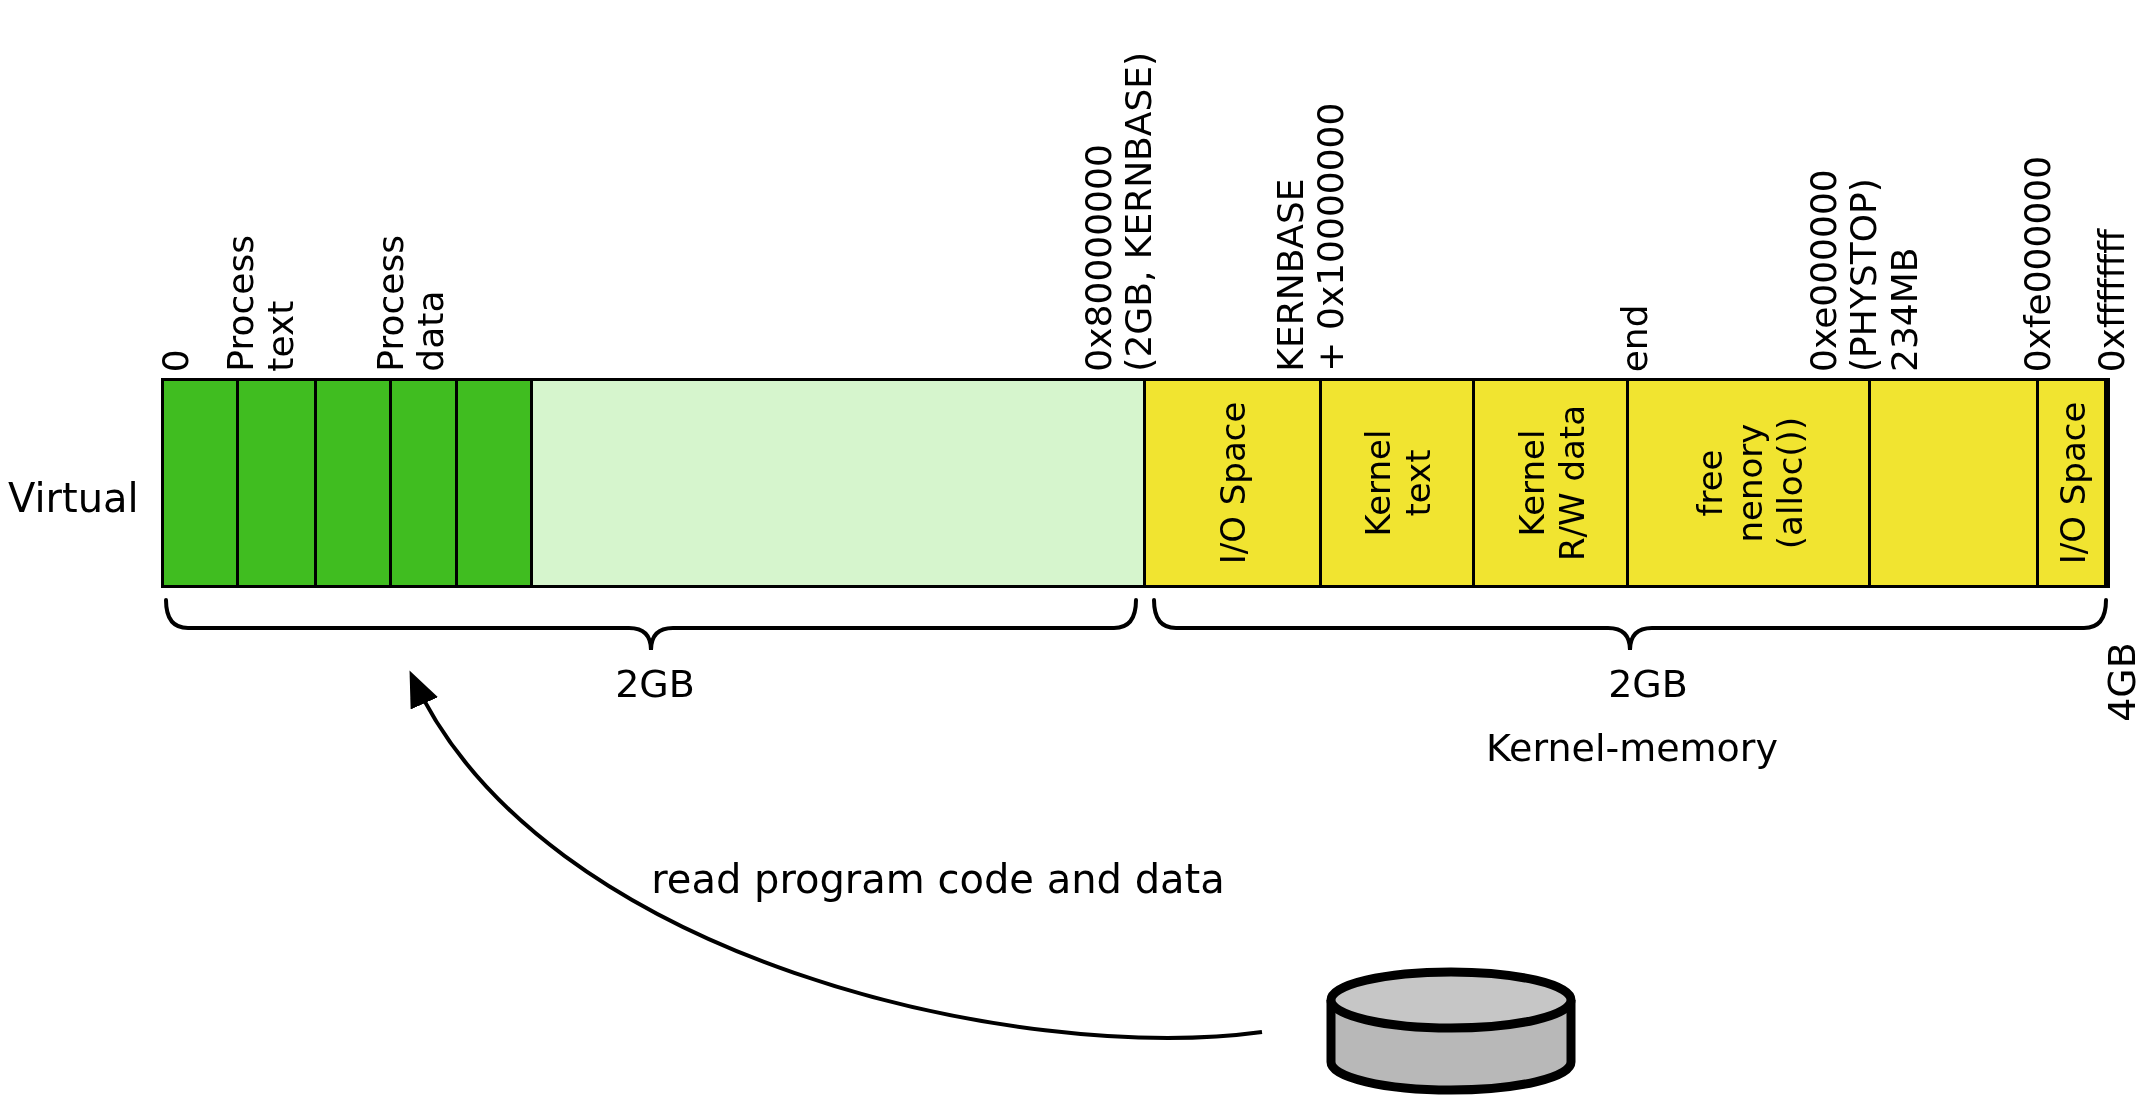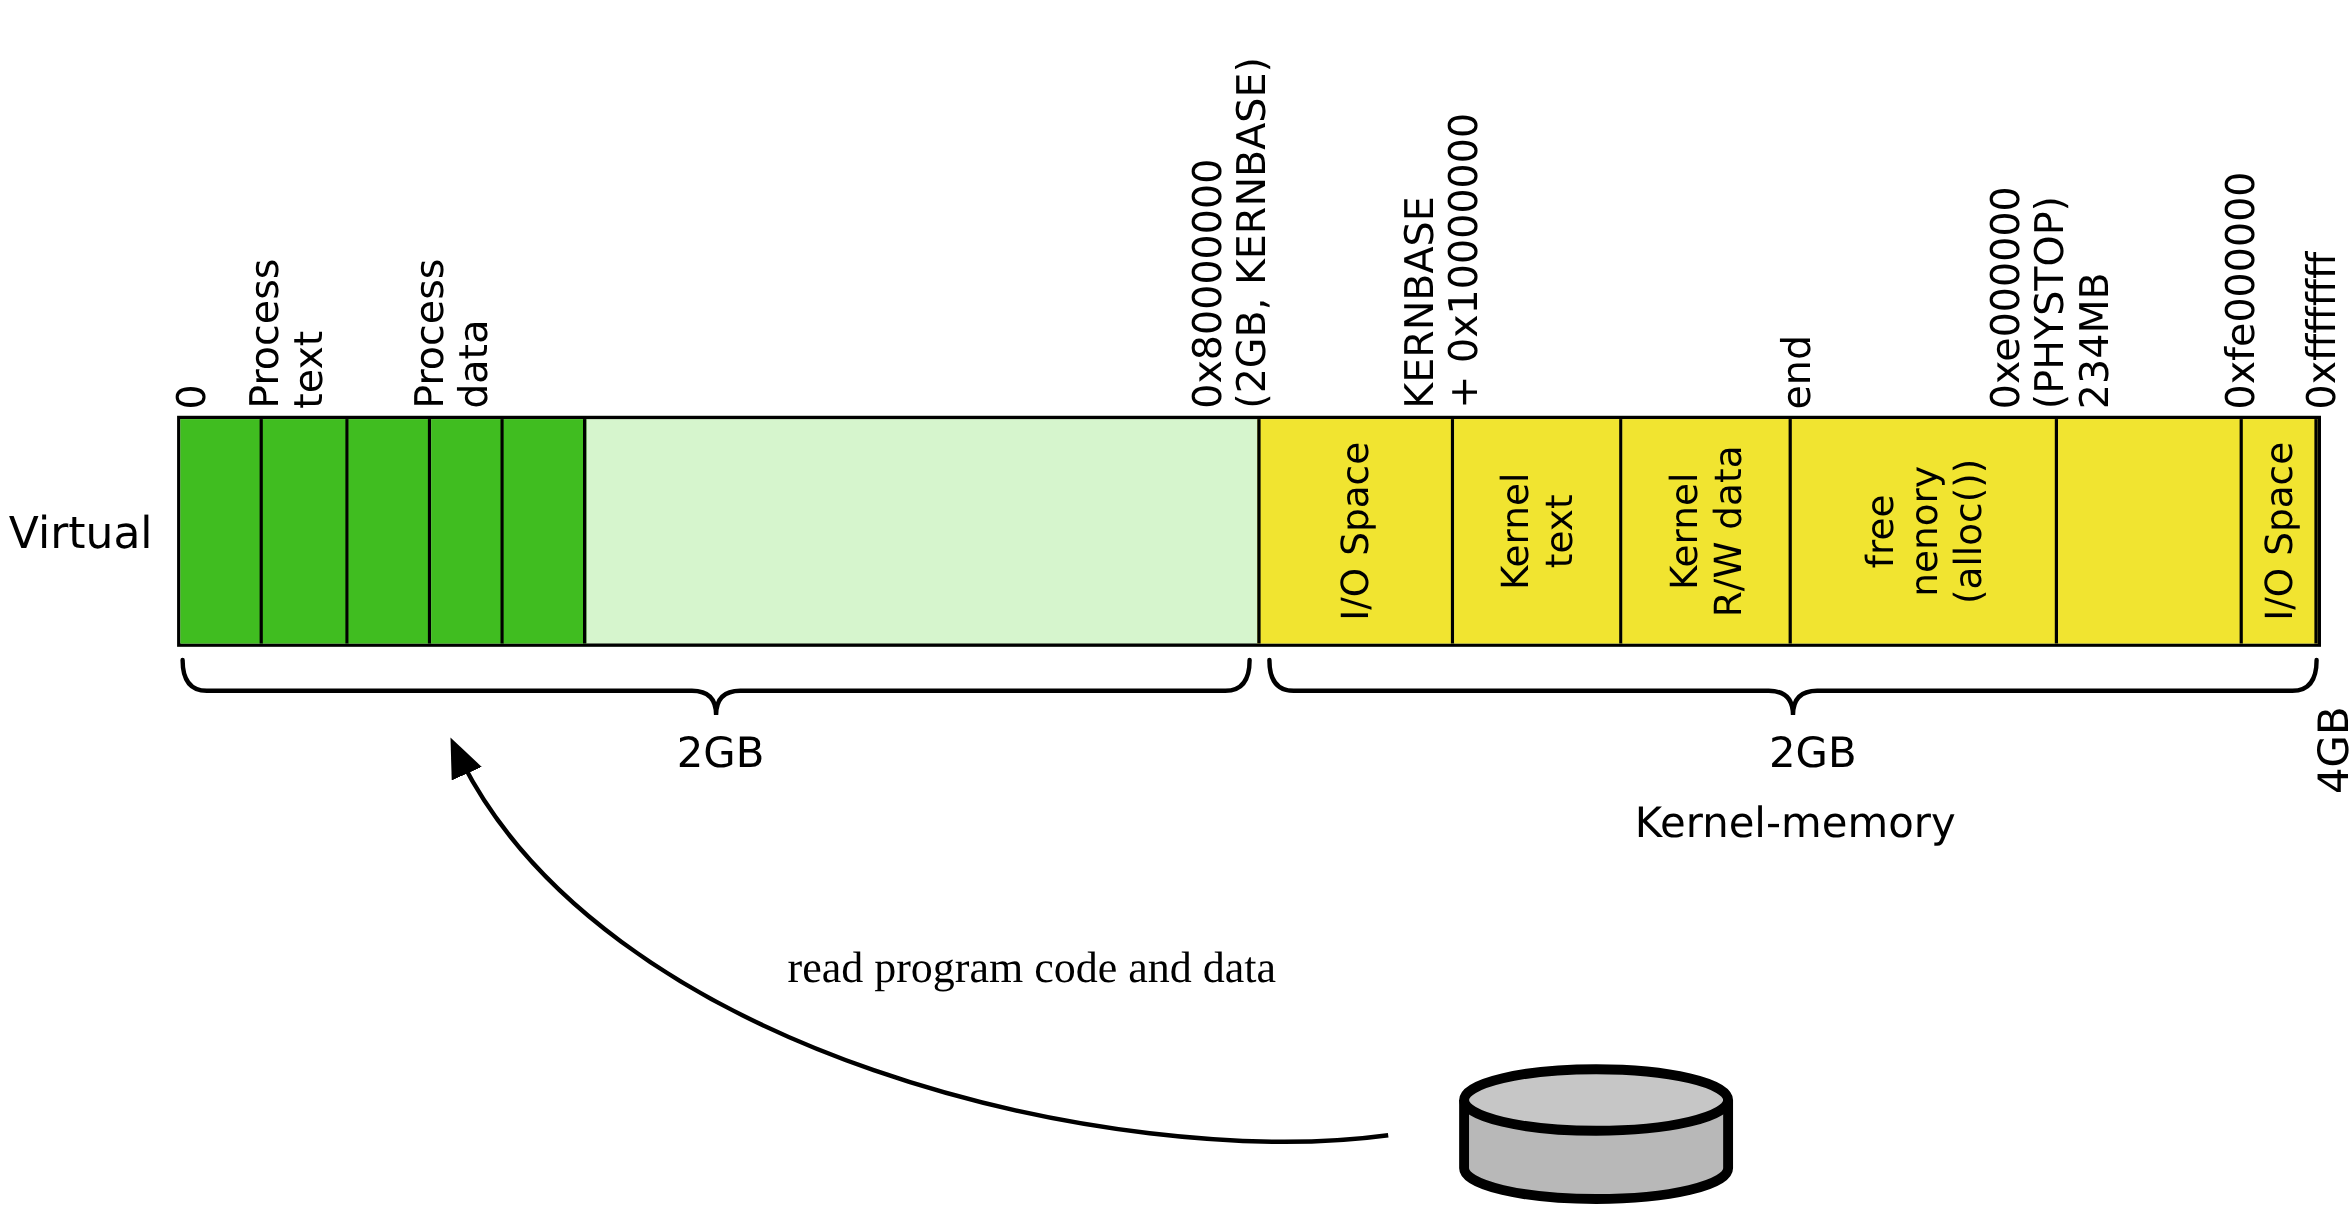--- a/index.html
+++ b/index.html
@@ -8,21 +8,21 @@
 
   
   .top-anchor { position:absolute; top:372px; width:0; height:0; }
   .top-anchor .vlabel {
     position:absolute; left:0; bottom:0;
     transform-origin:0 100%;
     transform:rotate(-90deg);
     white-space:pre; font-size:36px; line-height:1.12;
   }
 
-  .axis-label { position:absolute; left:8px; top:462px; font-size:40px; }
+  .axis-label { position:absolute; left:8px; top:475px; font-size:40px; }
 
   .bar {
     position:absolute; left:161px; top:378px; width:1949px; height:210px;
     border:3px solid #000; background:#d6f5cd;
   }
   .seg { position:absolute; top:0; height:100%; border-right:3px solid #000; }
   .seg.green  { background:#40bd20; }
   .seg.yellow { background:#f1e430; }
   .seg.first-yellow { border-left:3px solid #000; }
 
@@ -30,21 +30,21 @@
   .rlabel {
     position:absolute;
     transform:translate(-50%,-50%) rotate(-90deg);
     white-space:pre; text-align:center;
     font-size:34px; line-height:1.18;
   }
   .rlabel.big { font-size:38px; }
 
   
   .hlabel { position:absolute; transform:translateX(-50%); font-size:38px; }
-  .arrow-label { position:absolute; transform:translateX(-50%); font-size:40px;font-family:Liberation Serif, serif; }
+  .arrow-label { position:absolute; transform:translateX(-50%); font-size:40px; }
 
   svg.overlay { position:absolute; left:0; top:0; pointer-events:none; }
 </style>
 </head>
 <body>
 
 <div class="canvas">
 
   <div class="axis-label">Virtual</div>
 

